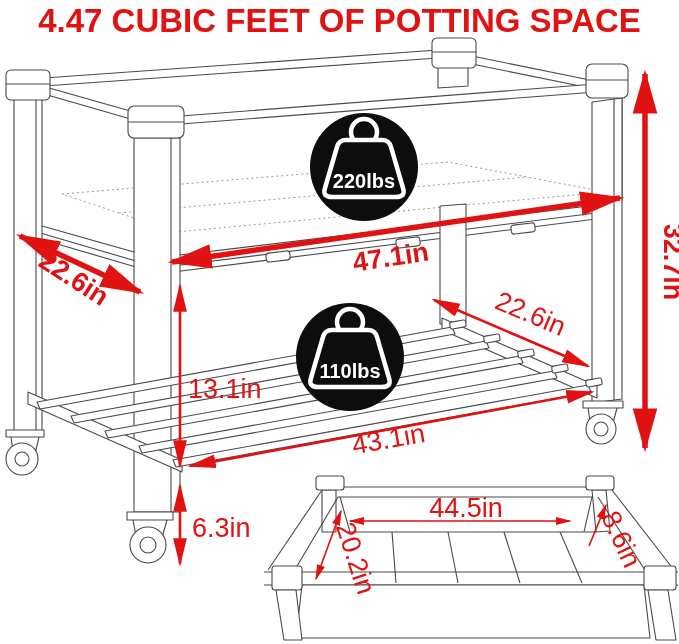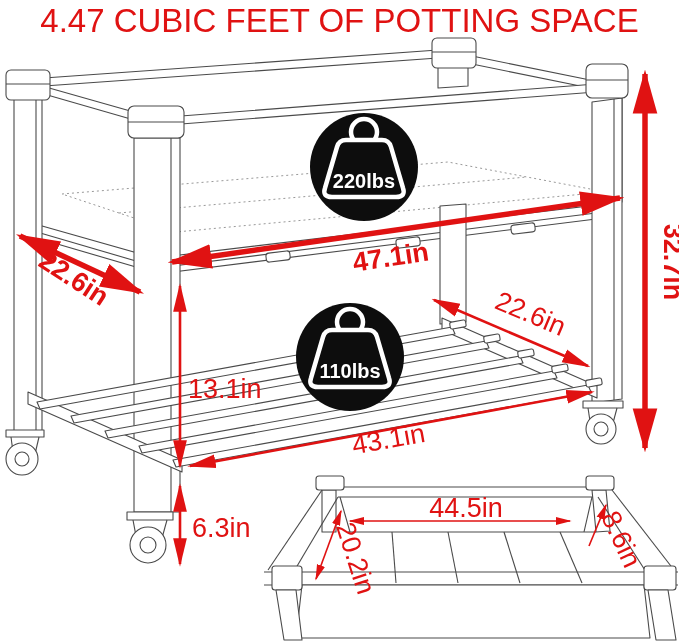--- a/index.html
+++ b/index.html
@@ -1,19 +1,19 @@
 <!DOCTYPE html>
 <html><head>
 <meta charset="utf-8">
 <style>
   html,body{margin:0;padding:0;background:#fff;}
   .stage{position:relative;width:679px;height:644px;background:#fff;overflow:hidden;
          font-family:"Liberation Sans", sans-serif;}
   .title{position:absolute;top:2px;left:0;width:679px;text-align:center;
-         font-size:33px;font-weight:normal;color:#e01212;letter-spacing:0px;white-space:nowrap;}
+         font-size:33px;font-weight:bold;color:#e01212;letter-spacing:0px;white-space:nowrap;}
   svg{position:absolute;left:0;top:0;}
   svg text{font-family:"Liberation Sans", sans-serif;}
   .art  {stroke:#4a4a4a;stroke-width:1.1;fill:none;stroke-linejoin:round;}
   .artf {stroke:#4a4a4a;stroke-width:1.1;fill:#ffffff;stroke-linejoin:round;}
   .dot  {stroke:#999999;stroke-width:1;fill:none;stroke-dasharray:2 3;}
   .red  {stroke:#e01212;fill:none;}
   .rl-big{stroke-width:5.5;}
   .rl-mid{stroke-width:2.6;}
   .rl-sm {stroke-width:1.6;}
   .dim  {fill:#e01212;font-size:27px;}

